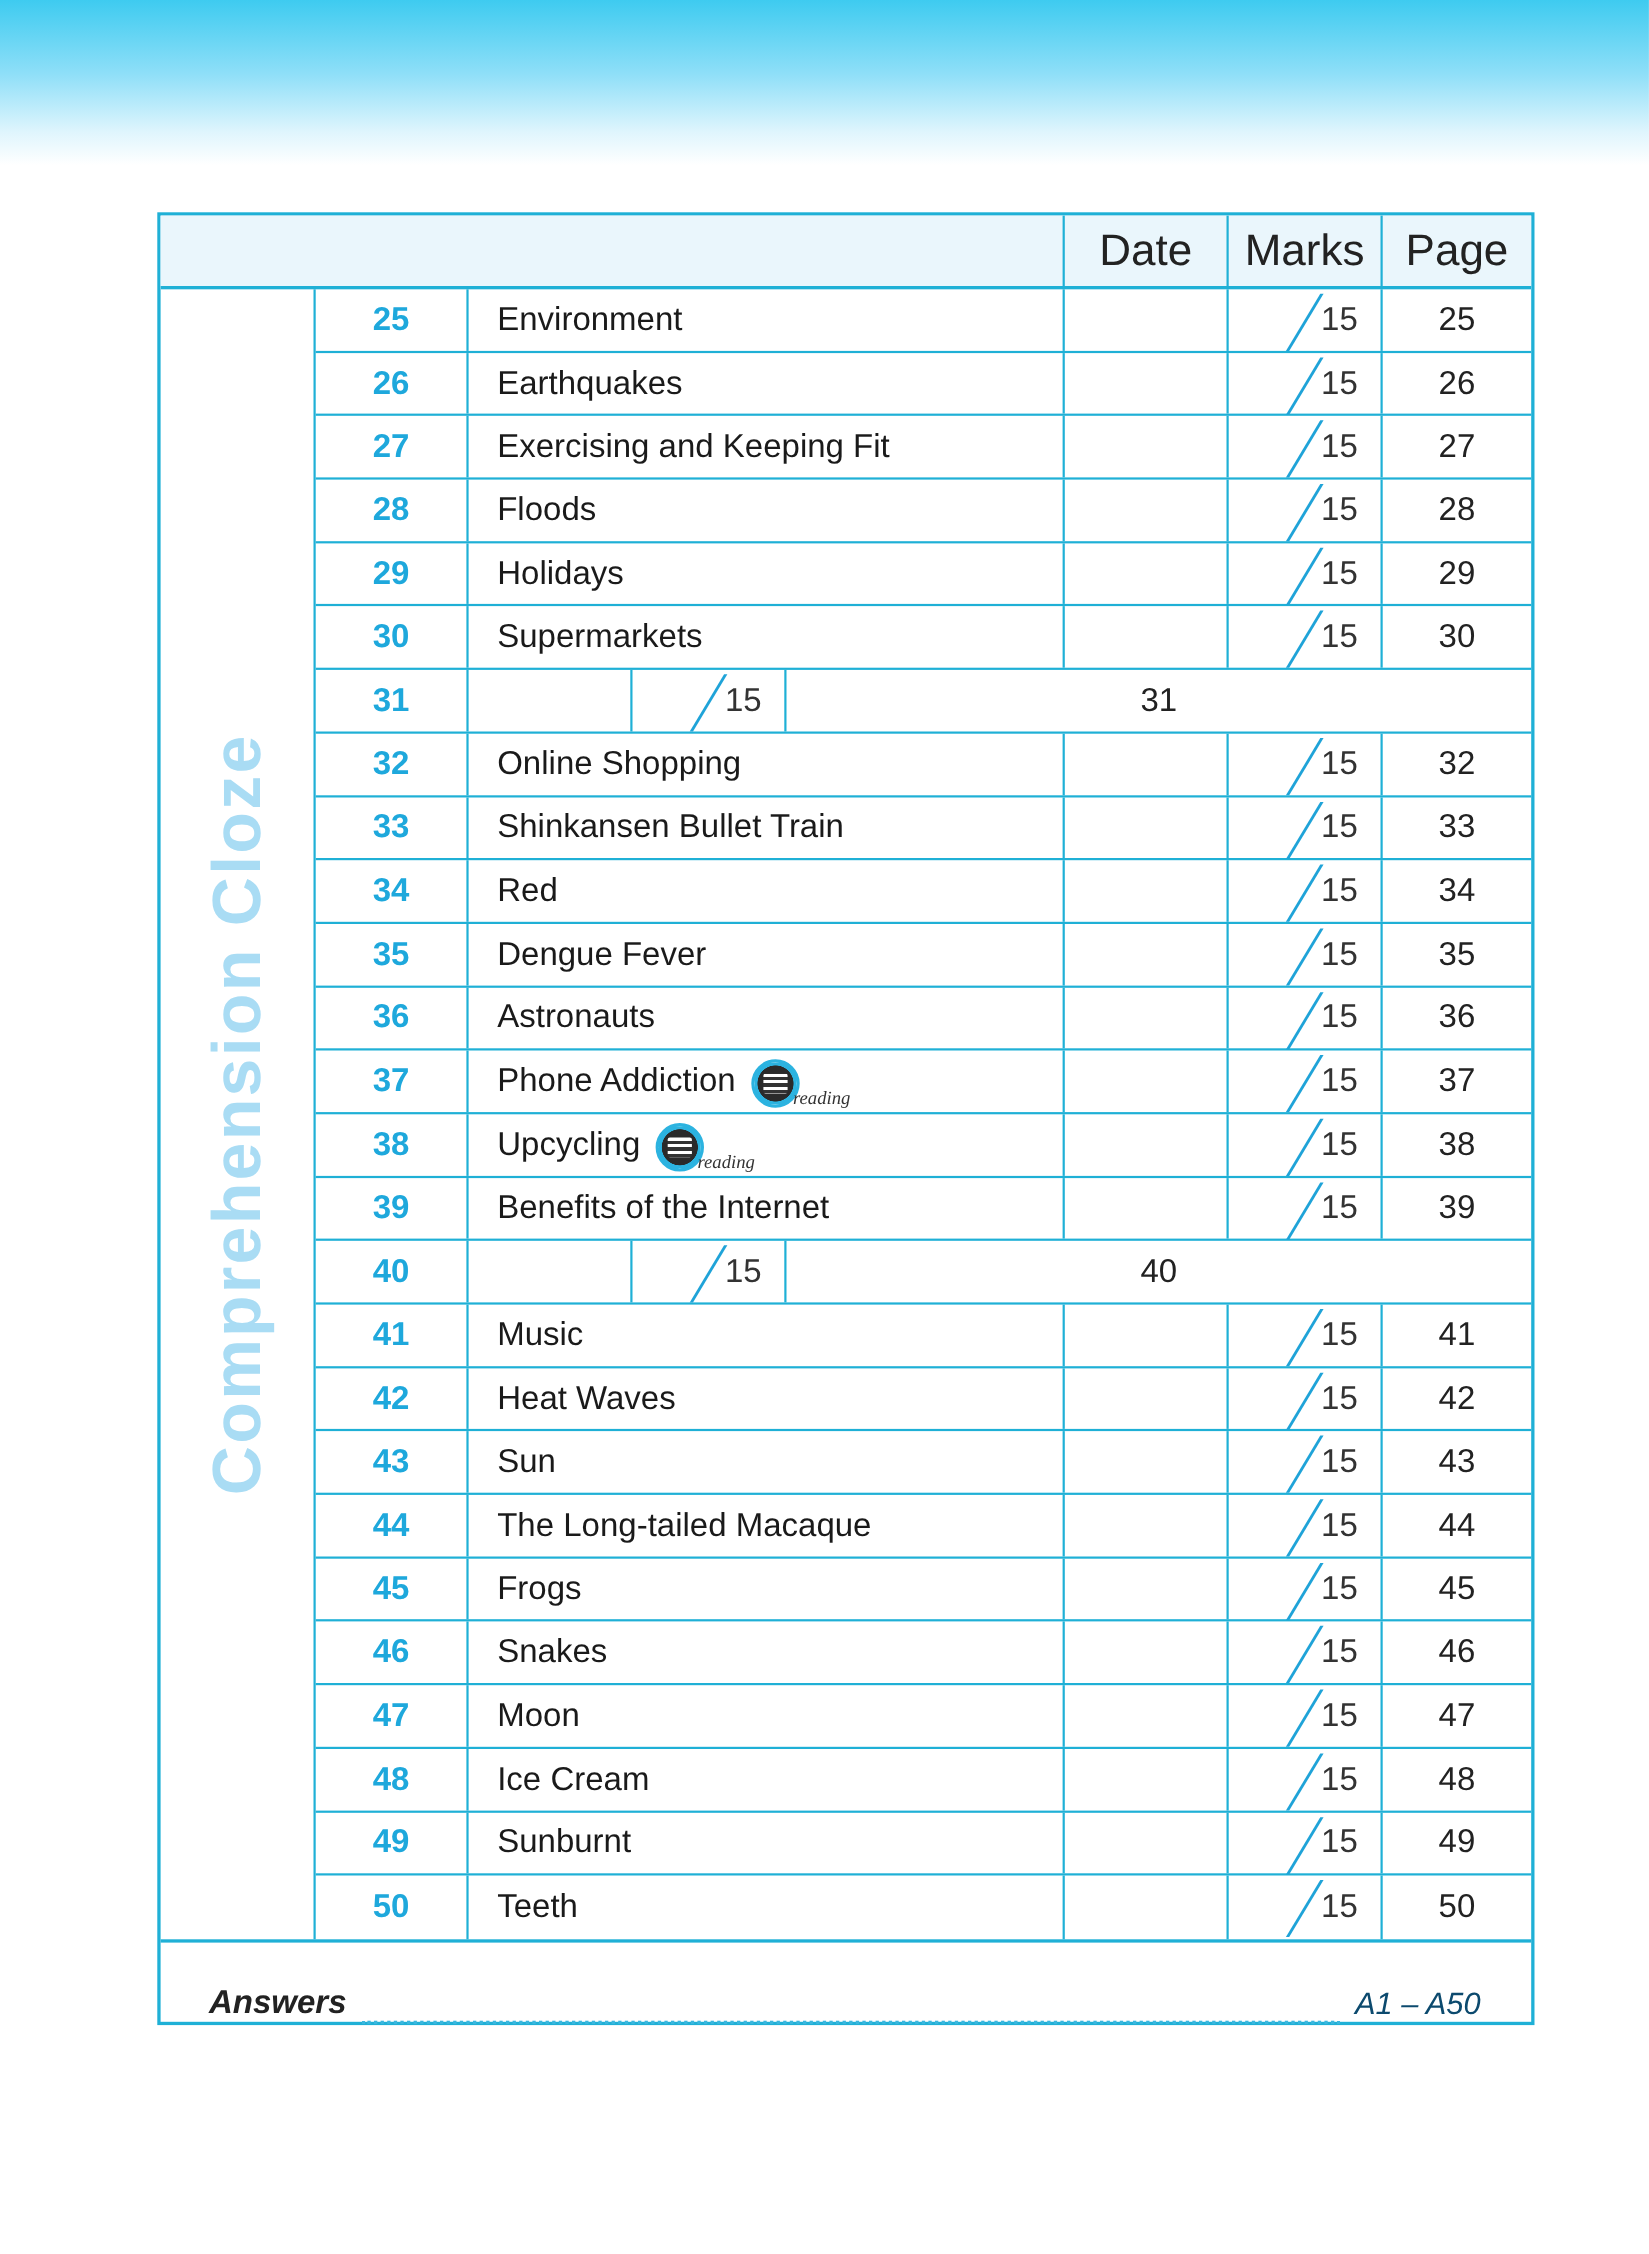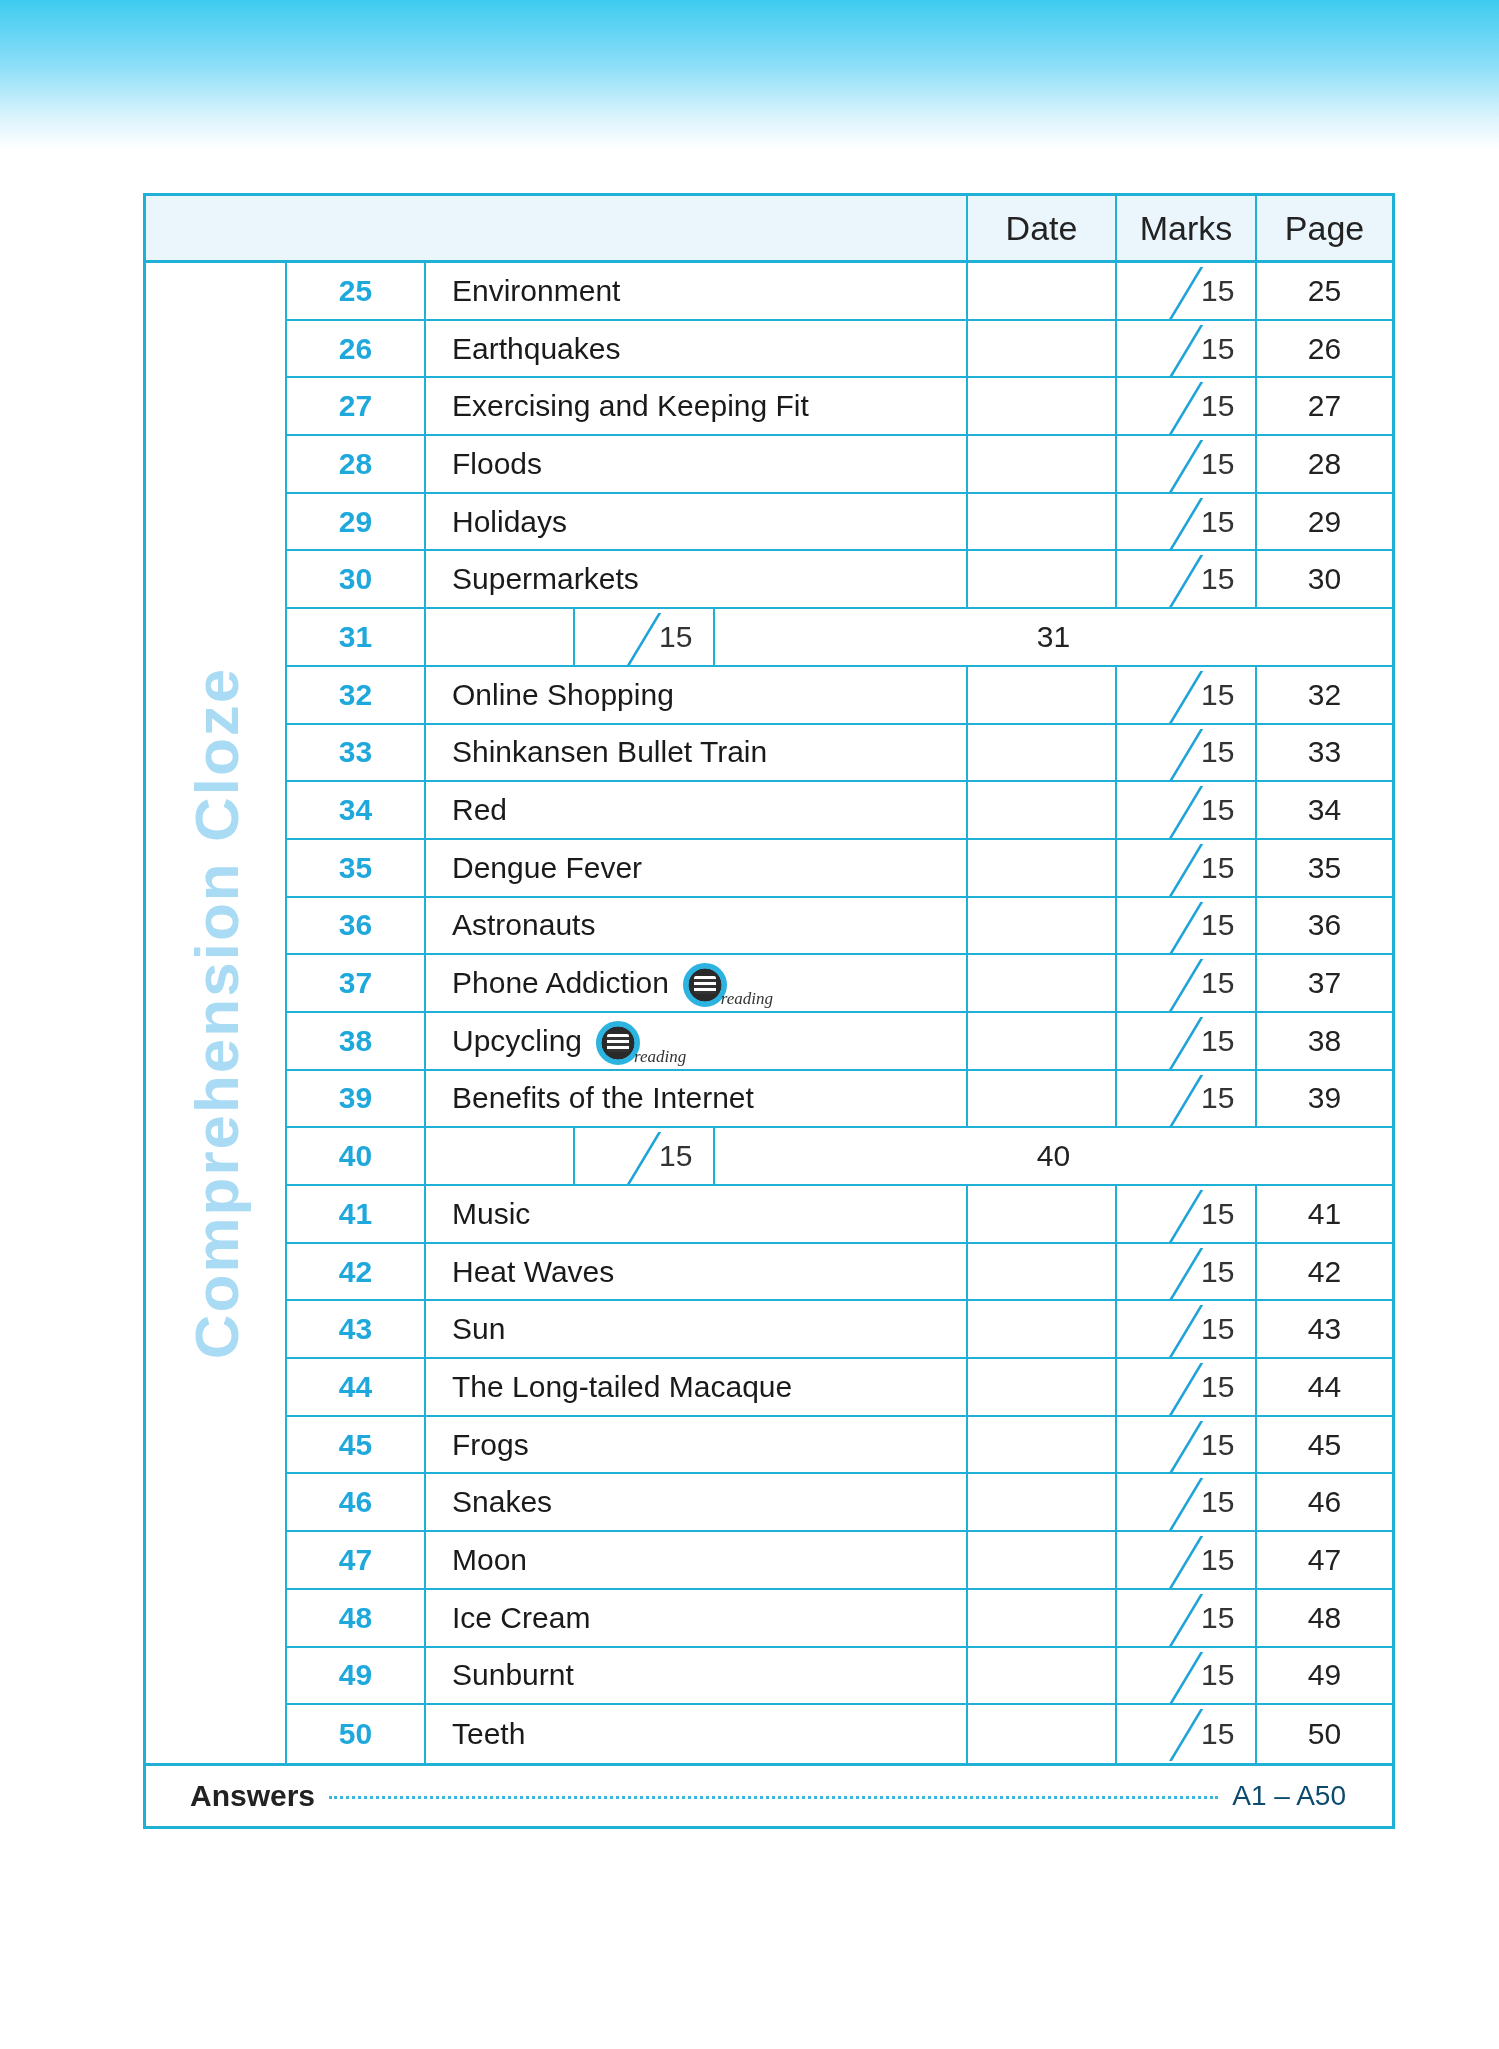--- a/index.html
+++ b/index.html
@@ -1,42 +1,42 @@
 <!DOCTYPE html>
 <html><head>
 <meta charset="utf-8">
 <style>
   html,body{margin:0;padding:0;}
   body{width:1499px;height:2049px;position:relative;background:#fff;font-family:"Liberation Sans",sans-serif;overflow:hidden;}
   .top-band{position:absolute;left:0;top:0;width:1499px;height:150px;background:linear-gradient(#3ecbf0 0%,#8fdff8 45%,#dff5fd 80%,#ffffff 100%);}
   .toc{position:absolute;left:143px;top:193px;width:1252px;border:3px solid #1fb0d6;box-sizing:border-box;}
   .hdr{display:flex;height:64px;background:#eaf6fc;border-bottom:3px solid #1fb0d6;}
   .hdr .blank{width:820px;border-right:2px solid #1fb0d6;}
-  .hdr .c{display:flex;align-items:center;justify-content:center;font-size:34px;color:#222;}
+  .hdr .c{display:flex;align-items:center;justify-content:center;font-size:40px;color:#222;}
   .c-date{width:147px;border-right:2px solid #1fb0d6;}
   .c-marks{width:138px;border-right:2px solid #1fb0d6;}
   .c-page{flex:1;}
   .body{display:flex;border-bottom:3px solid #1fb0d6;}
   .side{width:139px;border-right:2px solid #1fb0d6;position:relative;}
   .side-label{position:absolute;left:50%;top:50%;transform:translate(-50%,-50%) rotate(-90deg);white-space:nowrap;font-size:62px;font-weight:bold;color:#a9dcf4;letter-spacing:2px;}
   .rows{flex:1;}
   .row{display:flex;height:57.7px;border-bottom:2px solid #1fb0d6;box-sizing:border-box;}
   .row:last-child{border-bottom:none;}
   .num{width:137px;border-right:2px solid #1fb0d6;display:flex;align-items:center;justify-content:center;font-size:30px;font-weight:bold;color:#1ea8dc;}
   .title{width:542px;border-right:2px solid #1fb0d6;display:flex;align-items:center;padding-left:26px;box-sizing:border-box;font-size:30px;color:#1a1a1a;}
   .date{width:147px;border-right:2px solid #1fb0d6;}
   .marks{width:138px;border-right:2px solid #1fb0d6;position:relative;}
   .marks .slash{position:absolute;left:52px;top:4px;width:3px;height:52px;background:#1fa3d8;transform:skewX(-31deg);transform-origin:bottom left;}
   .marks .total{position:absolute;left:84px;top:50%;transform:translateY(-50%);font-size:30px;color:#333;font-weight:300;}
   .page{flex:1;display:flex;align-items:center;justify-content:center;font-size:30px;color:#222;}
   .ereading{display:inline-flex;align-items:flex-end;margin-left:14px;position:relative;height:48px;}
   .ereading .disc{width:44px;height:44px;border-radius:50%;border:3px solid #2cb3e0;box-sizing:border-box;background:radial-gradient(circle,#2a2a2a 60%,#2cb3e0 62%);display:flex;align-items:center;justify-content:center;}
   .ereading .disc span{width:22px;height:18px;background:repeating-linear-gradient(#fff 0 3px,#333 3px 6px);border-radius:2px;}
   .ereading .word{font-family:"Liberation Serif",serif;font-style:italic;font-size:17px;color:#333;margin-left:-6px;margin-bottom:-2px;}
-  .answers{display:flex;align-items:center;height:60px;padding:0 46px 0 44px;}
+  .answers{display:flex;align-items:flex-end;height:60px;padding:12px 46px 0 44px;font-style:italic;}
   .answers .lbl{font-size:30px;font-weight:bold;color:#222;}
   .answers .dots{flex:1;margin:0 14px;border-bottom:3px dotted #3ab6de;height:0;position:relative;top:2px;}
   .answers .range{font-size:28px;color:#0c4a6e;}
 </style>
 </head>
 <body>
 
 <div class="top-band"></div>
 
 <div class="toc">

